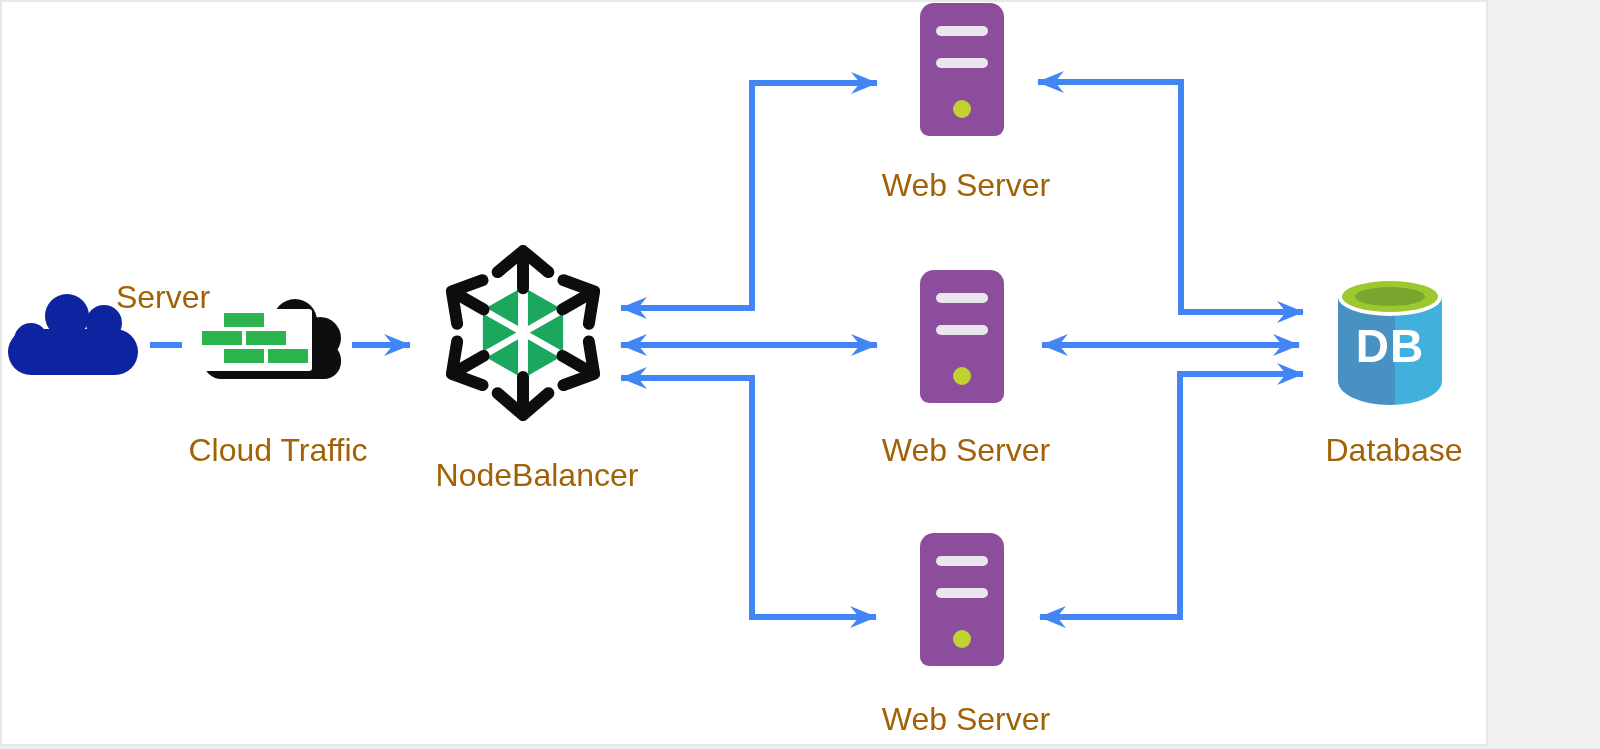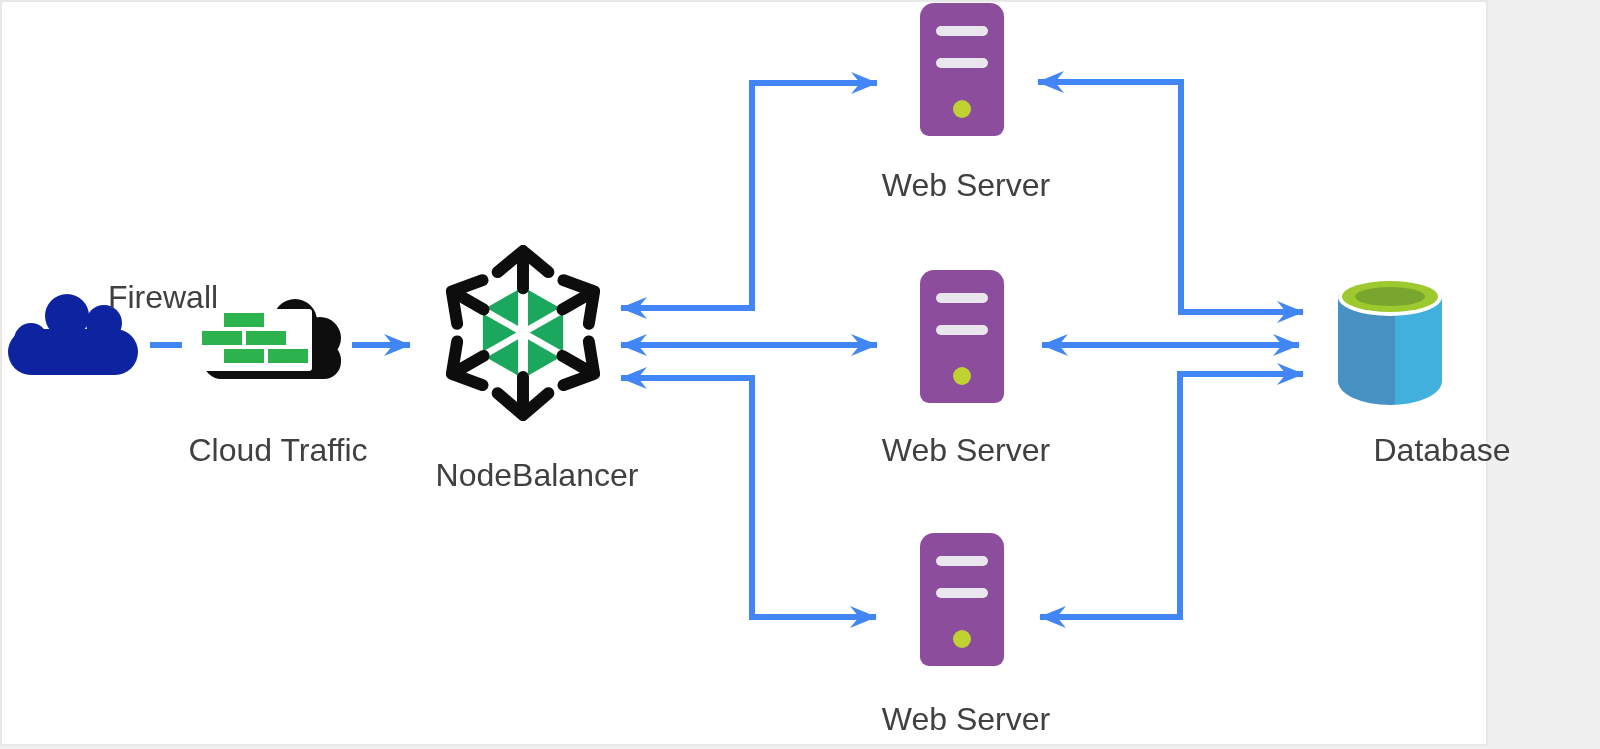--- a/index.html
+++ b/index.html
@@ -19,21 +19,21 @@
   }
   .overlay{
     position:absolute;left:0;top:0;width:1488px;height:749px;
     pointer-events:none;z-index:1;
   }
   .node{position:absolute;z-index:2;}
   .label{
     position:absolute;z-index:3;
     transform:translateX(-50%);
     white-space:nowrap;
-    font-size:32px;line-height:34px;color:#404040;
+    font-size:32px;line-height:34px;color:#a16207;
   }
   
   .tower{
     position:absolute;left:920px;width:84px;height:133px;
     background:#8c4d9c;border-radius:14px 14px 9px 9px;z-index:2;
   }
   .tower .slot{
     position:absolute;left:16px;width:52px;height:10px;border-radius:5px;
     background:#e9e6ee;
   }
@@ -85,21 +85,21 @@
 <div class="node" style="left:8px;top:285px;width:134px;height:94px;">
   <svg width="134" height="94" viewBox="0 0 134 94" xmlns="http://www.w3.org/2000/svg">
     <g fill="#0d23a0">
       <circle cx="59" cy="31" r="22"></circle>
       <circle cx="96" cy="38" r="18"></circle>
       <circle cx="23" cy="55" r="17"></circle>
       <rect x="0" y="44" width="130" height="46" rx="23"></rect>
     </g>
   </svg>
 </div>
-<div class="label" style="left:163px;top:280px;">Firewall</div>
+<div class="label" style="left:163px;top:280px;">Server</div>
 
 <div class="node" style="left:198px;top:293px;width:145px;height:92px;">
   <svg width="145" height="92" viewBox="0 0 145 92" xmlns="http://www.w3.org/2000/svg">
     <g fill="#0e0e0e">
       <circle cx="97" cy="28" r="22"></circle>
       <circle cx="122" cy="45" r="21"></circle>
       <circle cx="20" cy="70" r="14"></circle>
       <rect x="6" y="50" width="137" height="36" rx="17"></rect>
     </g>
     <rect x="0" y="16" width="114" height="62" rx="3" fill="#ffffff"></rect>
@@ -163,14 +163,15 @@
   <div class="slot s2"></div>
   <div class="led"></div>
 </div>
 <div class="label" style="left:966px;top:702px;">Web Server</div>
 
 <div class="db">
   <div class="body"></div>
   <div class="lid-rim"></div>
   <div class="lid"></div>
   <div class="lid-inner"></div>
+  <div class="db-text">DB</div>
 </div>
-<div class="label" style="left:1394px;top:433px;margin-left:48px;">Database</div>
+<div class="label" style="left:1394px;top:433px;">Database</div>
 
 </body></html>

